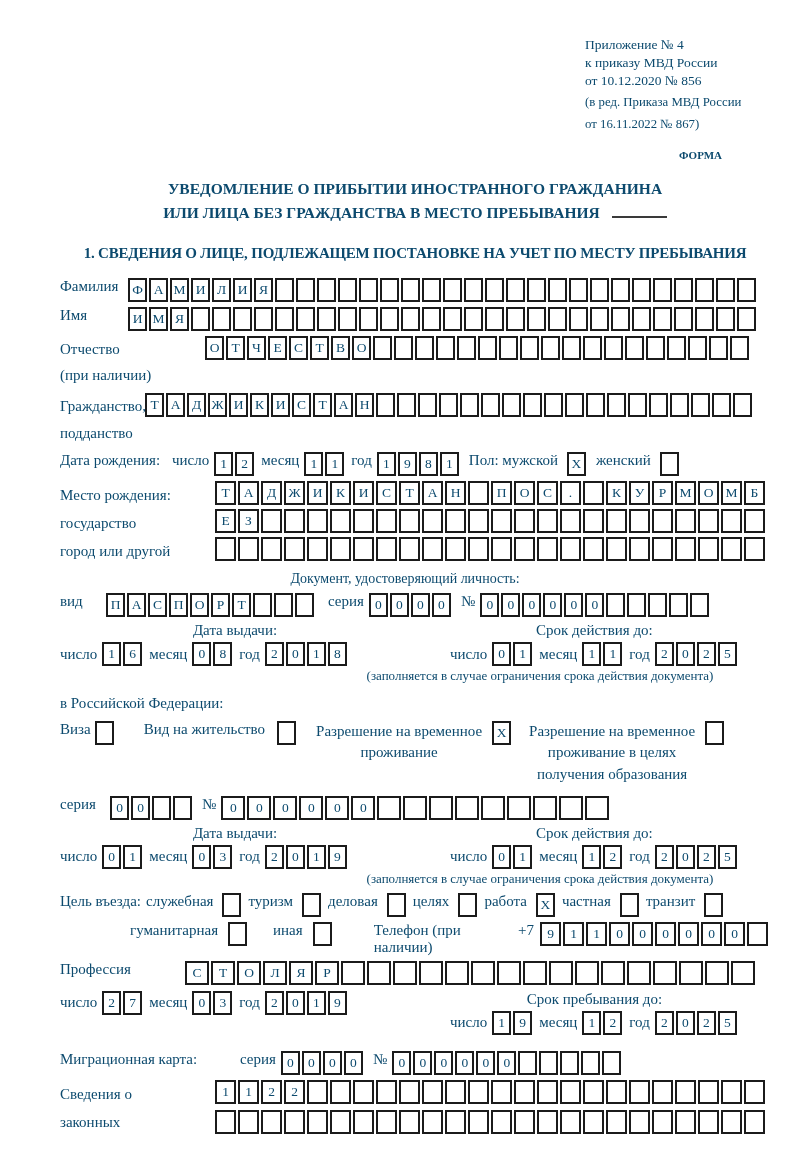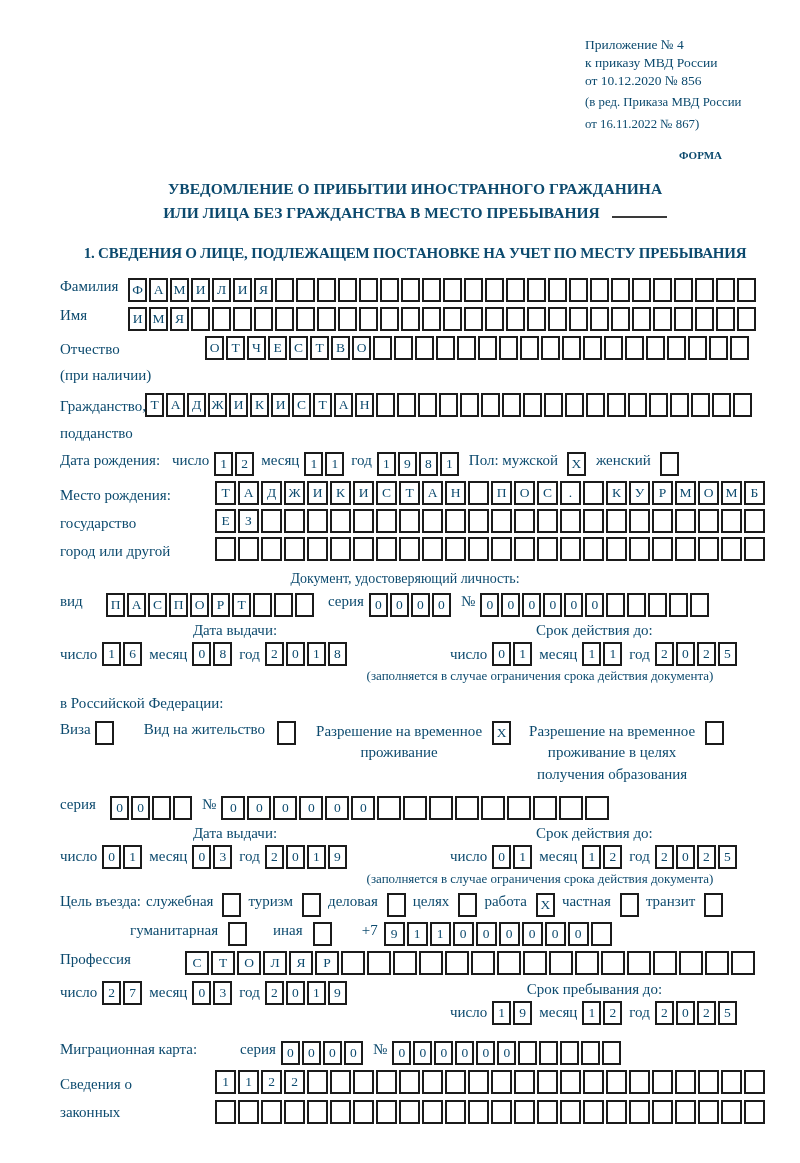--- a/index.html
+++ b/index.html
@@ -534,20 +534,21 @@
     <span class="cell cb"></span>
     <span class="sl">транзит</span>
     <span class="cell cb"></span>
   </div>
 
   <div class="row">
     <span style="margin-left:70px">гуманитарная</span>
     <span class="cell cb" style="margin-left:10px"></span>
     <span class="gap24">иная</span>
     <span class="cell cb" style="margin-left:10px"></span>
+    <span class="gap40">Телефон (при наличии)</span>
     <span class="gap28">+7</span>
     <span class="cells p23" style="margin-left:6px">
         <span class="cell">9</span>
         <span class="cell">1</span>
         <span class="cell">1</span>
         <span class="cell">0</span>
         <span class="cell">0</span>
         <span class="cell">0</span>
         <span class="cell">0</span>
         <span class="cell">0</span>

